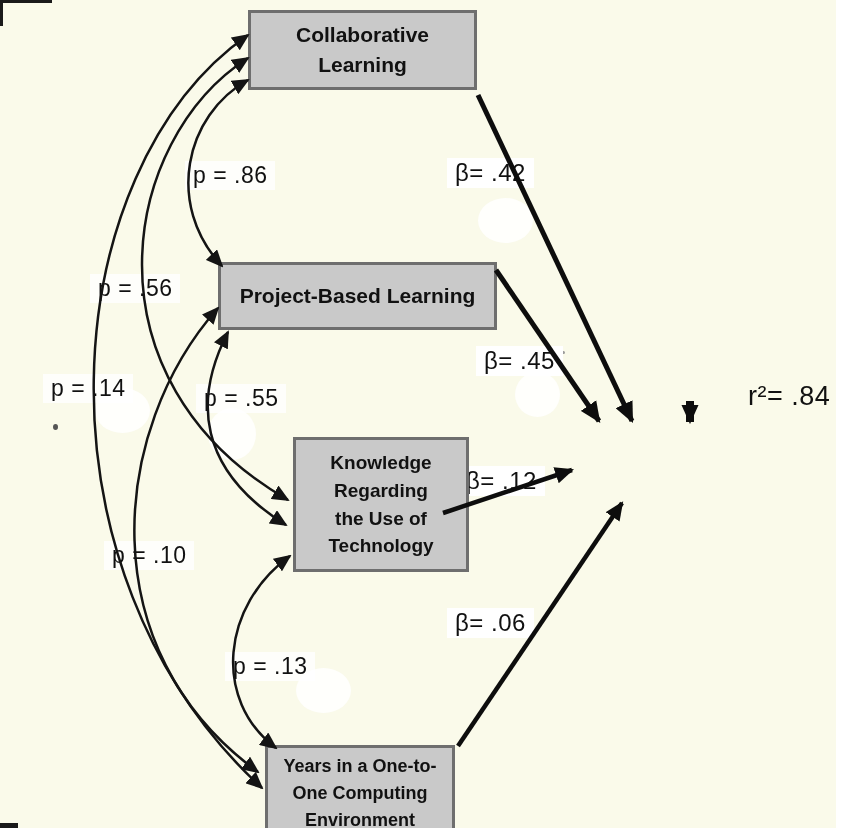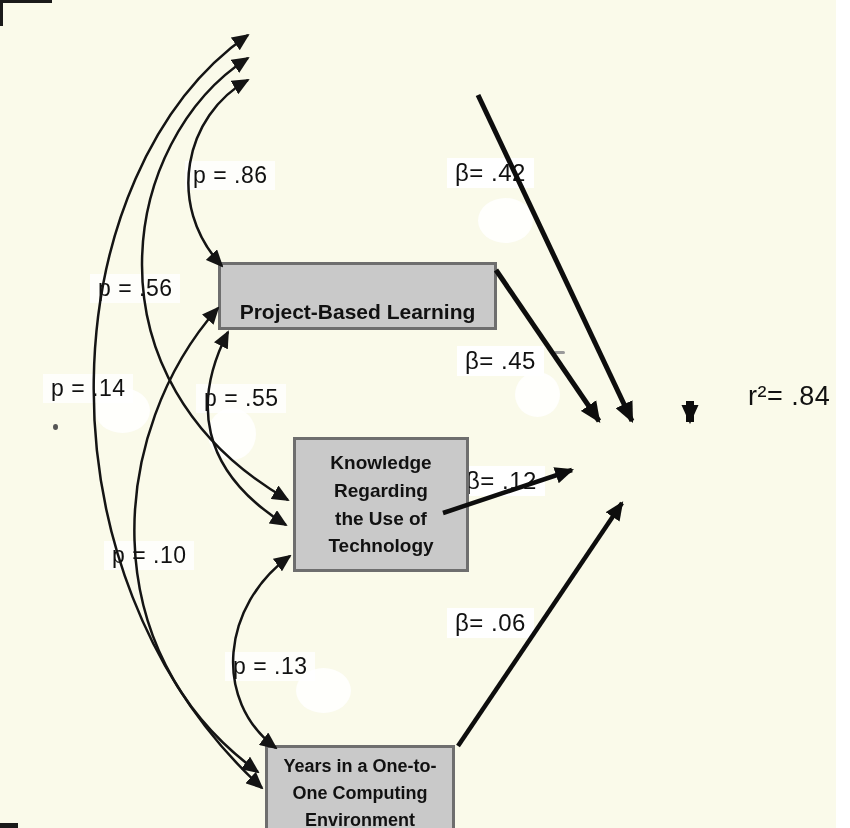--- a/index.html
+++ b/index.html
@@ -51,27 +51,31 @@
   <div class="artifact" style="left:554px;top:351px;width:11px;height:3px;background:#9a9a9a;border-radius:2px;"></div>
 
   <div class="coef" style="left:185px;top:161px;">p = .86</div>
   <div class="coef" style="left:90px;top:274px;">p = .56</div>
   <div class="coef" style="left:43px;top:374px;">p = .14</div>
   <div class="coef" style="left:196px;top:384px;">p = .55</div>
   <div class="coef" style="left:104px;top:541px;">p = .10</div>
   <div class="coef" style="left:225px;top:652px;">p = .13</div>
 
   <div class="coef beta" style="left:447px;top:158px;">β= .42</div>
-  <div class="coef beta" style="left:457px;top:346px;text-align:center;">β= .45</div>
+  <div class="coef beta" style="left:476px;top:346px;text-align:center;">β= .45</div>
   <div class="coef beta" style="left:458px;top:466px;">β= .12</div>
   <div class="coef beta" style="left:447px;top:608px;">β= .06</div>
 
   <div class="coef rsq" style="left:748px;top:381px;">r²= .84</div>
 
-  <div class="node" id="node-project" style="left:218px;top:262px;width:279px;height:68px;align-items:flex-end;">
+  <div class="node" id="node-collaborative" style="left:248px;top:10px;width:229px;height:80px;">
+    <span class="lbl">Collaborative
+Learning</span>
+  </div>
+  <div class="node" id="node-project" style="left:218px;top:262px;width:279px;height:68px;">
     <span class="lbl">Project-Based Learning</span>
   </div>
   <div class="node" id="node-knowledge" style="left:293px;top:437px;width:176px;height:135px;">
     <span class="lbl">Knowledge
 Regarding
 the Use of
 Technology</span>
   </div>
   <div class="node" id="node-years" style="left:265px;top:745px;width:190px;height:108px;align-items:flex-start;padding-top:5px;">
     <span class="lbl">Years in a One-to-

